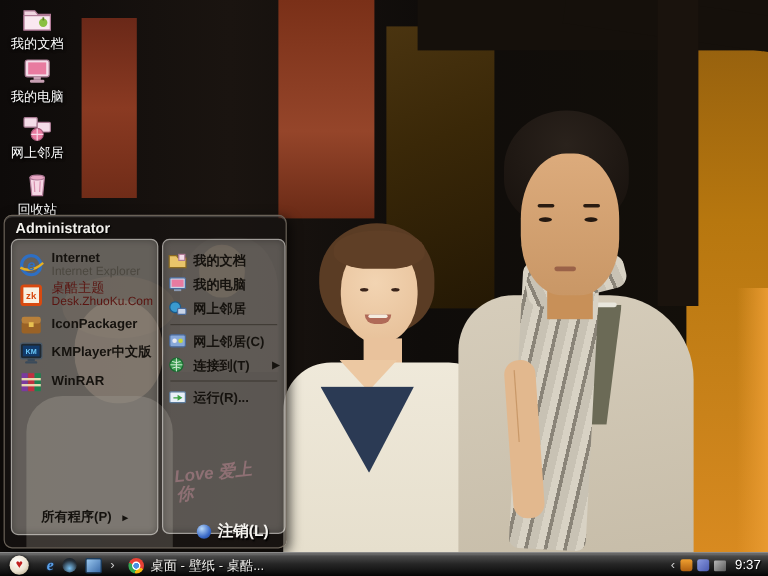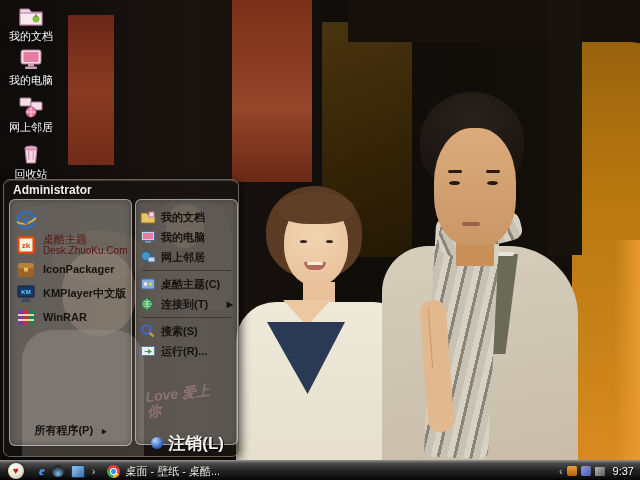--- a/index.html
+++ b/index.html
@@ -90,21 +90,21 @@
   .zk .t1,.zk .t2{color:#5a1410;font-weight:normal;}
   .allprog{position:absolute;bottom:7px;left:0;width:100%;display:flex;justify-content:center;
     align-items:center;gap:9px;font-size:11px;font-weight:bold;color:#15120e;cursor:pointer;}
   .allprog .arr{font-size:9px;}
   .ritem{display:flex;align-items:center;gap:5px;height:20px;padding:0 4px;
     font-size:11px;font-weight:bold;color:#15120e;cursor:pointer;}
   .rdiv{height:1px;background:rgba(40,36,30,.55);margin:3px 6px;}
   .subarr{margin-left:auto;font-size:8px;}
   .sm-footer{position:absolute;left:0;right:0;bottom:3px;height:20px;display:flex;
     justify-content:flex-end;align-items:center;gap:16px;padding-right:14px;
-    font-size:17px;font-weight:bold;color:#f5f3ef;text-shadow:1px 1px 1px #000;margin-top:32px;}
+    font-size:13px;font-weight:bold;color:#f5f3ef;text-shadow:1px 1px 1px #000;margin-top:32px;}
   .sm-footer .fbtn{display:flex;align-items:center;gap:5px;cursor:pointer;}
   .sphere{width:12px;height:12px;border-radius:50%;
     background:radial-gradient(circle at 35% 30%,#b8d8f8,#3a6ac8 60%,#1a3a88);}
 
   
   .taskbar{left:0;top:460px;width:640px;height:20px;z-index:10;display:flex;align-items:center;
     border-top:1px solid #8a8a8a;
     background:linear-gradient(180deg,#7a7a7a 0,#4a4a4a 12%,#262626 45%,#101010 80%,#000);}
   .orb{margin-left:8px;width:16px;height:16px;border-radius:50%;flex:none;cursor:pointer;
     background:radial-gradient(circle at 40% 32%,#fff,#ece2d0 55%,#a89878);
@@ -223,20 +223,24 @@
 
     <div class="sm-panels">
 
       <div class="sm-panel sm-left" style="padding-top:8px;">
         <div class="mitem">
           <svg width="22" height="22" viewBox="0 0 22 22">
             <circle cx="11" cy="11" r="8" fill="none" stroke="#2e6fc4" stroke-width="2.6"></circle>
             <path d="M2 13Q11 18 21 9" stroke="#e8b020" stroke-width="2" fill="none"></path>
             <text x="11" y="15" font-size="12" font-style="italic" font-weight="bold" fill="#2e6fc4" text-anchor="middle">e</text>
           </svg>
+          <div>
+            <div class="t1">Internet</div>
+            <div class="t2">Internet Explorer</div>
+          </div>
         </div>
         <div class="mitem zk">
           <svg width="22" height="22" viewBox="0 0 22 22">
             <rect x="2" y="2" width="18" height="18" rx="3" fill="#d84a10"></rect>
             <rect x="4.5" y="4.5" width="13" height="13" fill="#f8f0e0"></rect>
             <text x="11" y="14" font-size="8" font-weight="bold" fill="#d84a10" text-anchor="middle">zk</text>
           </svg>
           <div>
             <div class="t1">桌酷主题</div>
             <div class="t2">Desk.ZhuoKu.Com</div>
@@ -299,38 +303,31 @@
           </svg>
           <span>网上邻居</span>
         </div>
         <div class="rdiv"></div>
         <div class="ritem">
           <svg width="16" height="16" viewBox="0 0 16 16">
             <rect x="1.5" y="3" width="13" height="10" rx="1.5" fill="#88a8d8" stroke="#4a6a9a"></rect>
             <circle cx="5.5" cy="8" r="1.9" fill="#e8e8f0"></circle>
               <circle cx="10.5" cy="8" r="1.9" fill="#c8d838"></circle>
           </svg>
-          <span>桌酷主题(C)</span>
+          <span>网上邻居(C)</span>
         </div>
         <div class="ritem">
           <svg width="16" height="16" viewBox="0 0 16 16">
             <circle cx="7" cy="8" r="5.5" fill="#3a9a50" stroke="#1a6a30"></circle>
             <path d="M2 8h10M7 2.5v11M3.5 5.2a7 7 0 007 0M3.5 10.8a7 7 0 017 0" stroke="#d8f0dc" stroke-width=".8" fill="none"></path>
           </svg>
           <span>连接到(T)</span>
           <span class="subarr">▶</span>
         </div>
         <div class="rdiv"></div>
-        <div class="ritem">
-          <svg width="16" height="16" viewBox="0 0 16 16">
-            <circle cx="6.5" cy="6.5" r="4.2" fill="none" stroke="#3a6ac8" stroke-width="2"></circle>
-            <path d="M9.8 9.8L13.5 13.5" stroke="#c8a030" stroke-width="2.4"></path>
-          </svg>
-          <span>搜索(S)</span>
-        </div>
         <div class="ritem">
           <svg width="16" height="16" viewBox="0 0 16 16">
             <rect x="1.5" y="3.5" width="13" height="9" rx="1" fill="#e8f0f8" stroke="#5a7a9a"></rect>
             <path d="M4.5 8h3.5V6l4 2.5-4 2.5V9H4.5z" fill="#3aa040"></path>
           </svg>
           <span>运行(R)...</span>
         </div>
       </div>
     </div>
 

